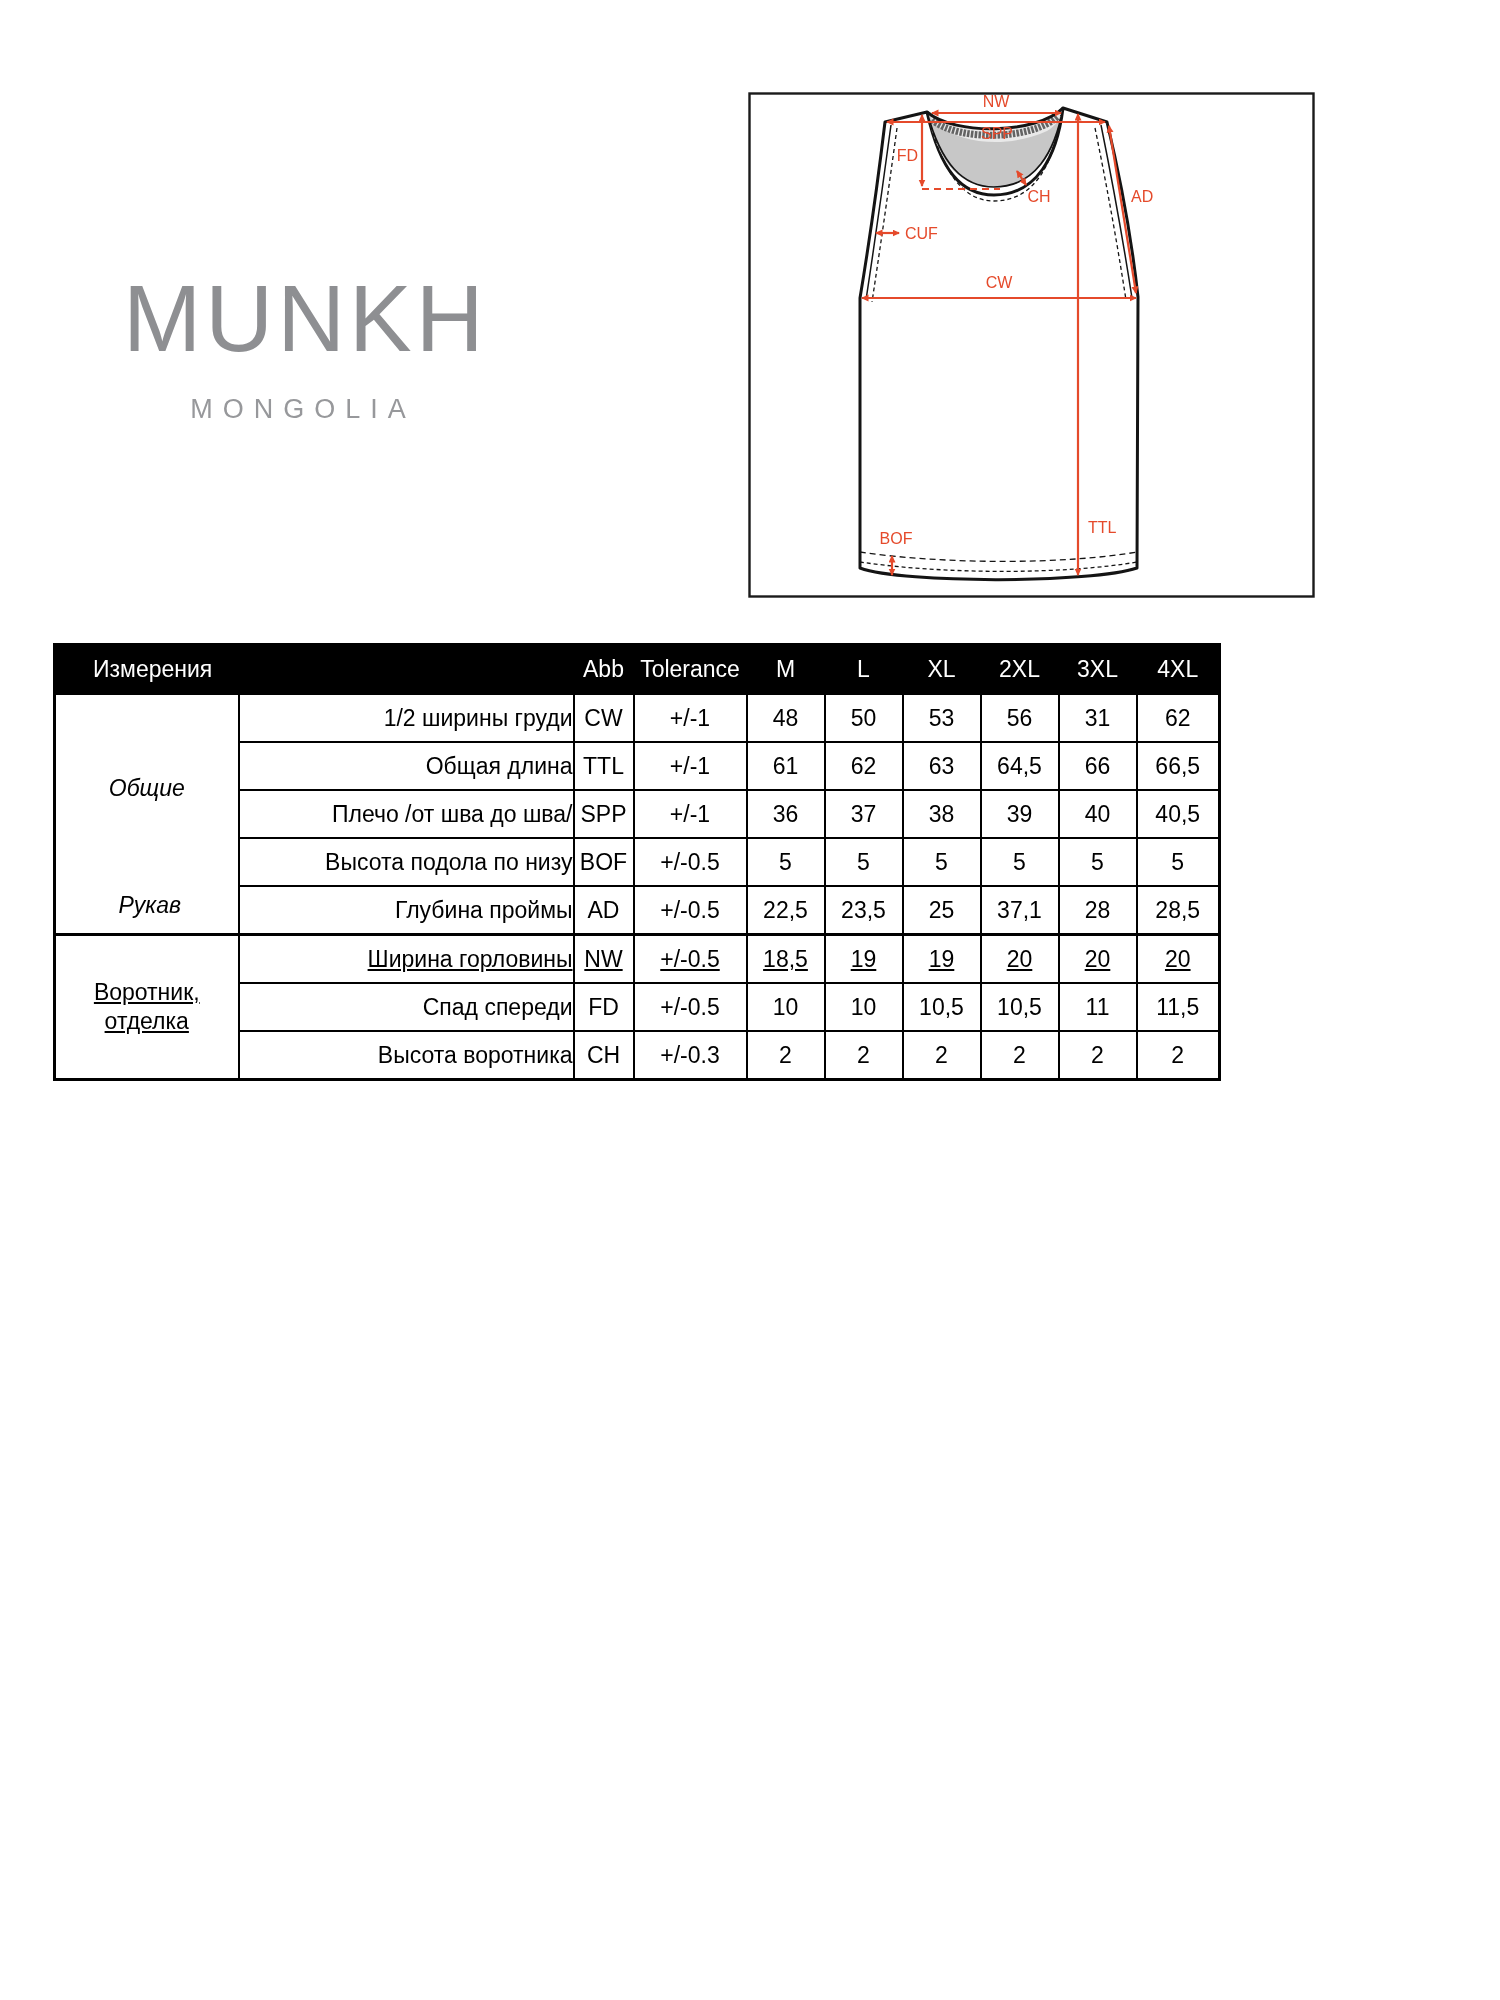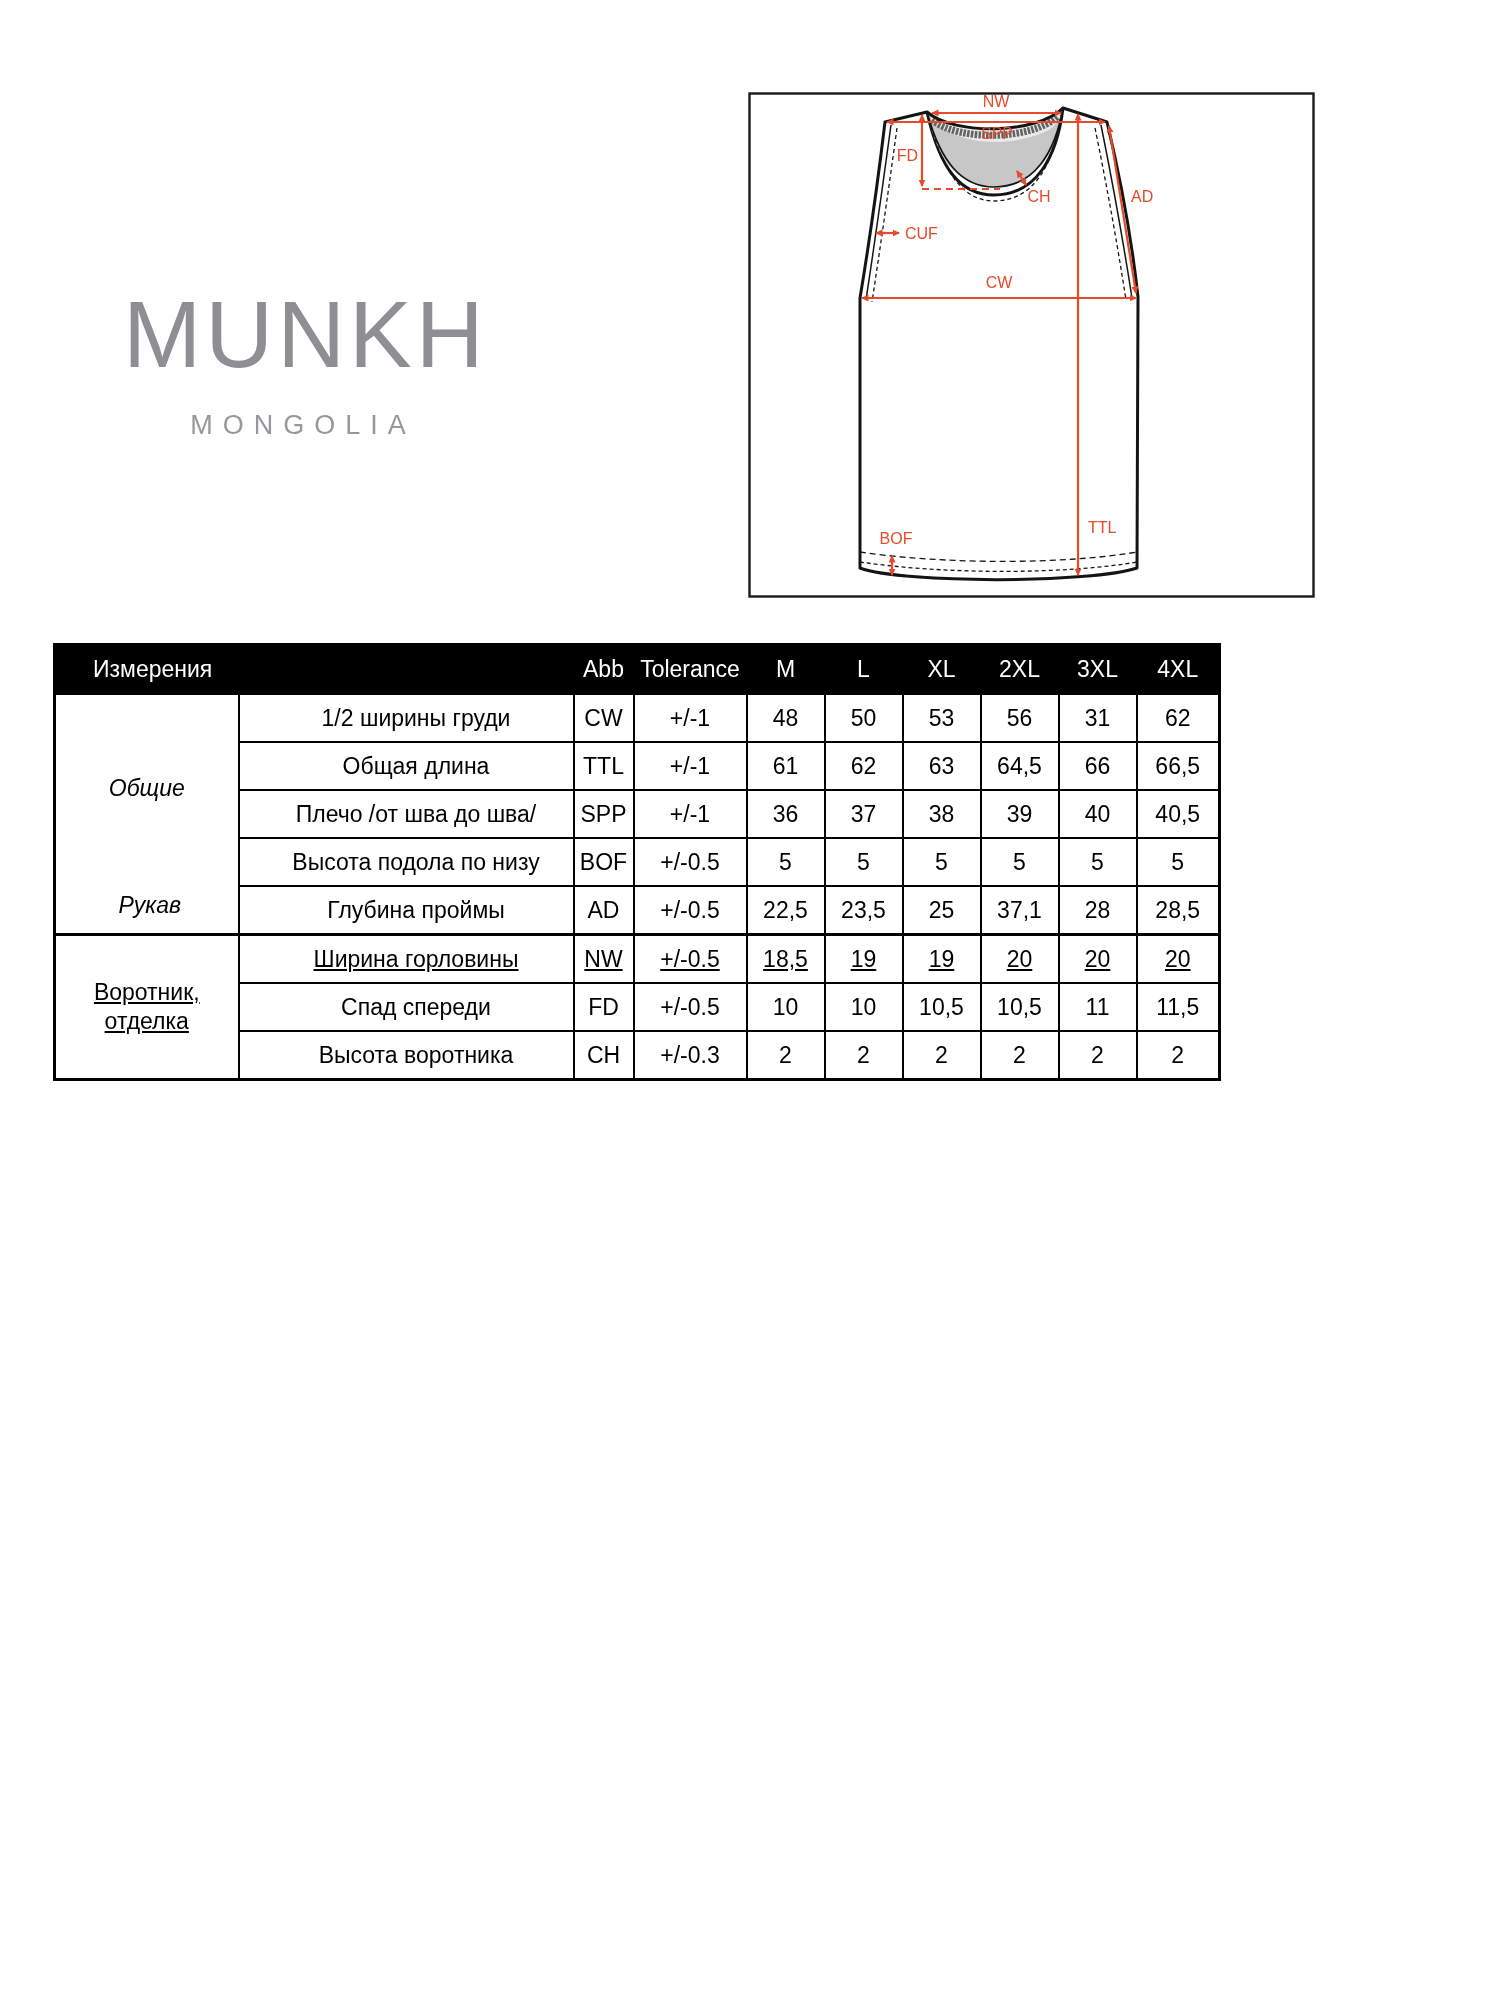--- a/index.html
+++ b/index.html
@@ -1,21 +1,21 @@
 <!DOCTYPE html>
 <html><head>
 <meta charset="utf-8">
 <style>
   html,body{margin:0;padding:0;}
   body{
     width:1500px;height:2000px;position:relative;background:#ffffff;
     font-family:"Liberation Sans",sans-serif;color:#000;
   }
   
-  .logo{position:absolute;left:123px;top:288px;width:360px;text-align:center;}
+  .logo{position:absolute;left:123px;top:272px;width:360px;text-align:center;}
   .brand-name{font-size:94px;line-height:1;letter-spacing:4px;color:#8e8f92;font-weight:400;white-space:nowrap;}
   .brand-sub{font-size:27px;letter-spacing:10px;color:#97989b;margin-top:28px;white-space:nowrap;}
   
   .diagram{position:absolute;left:748px;top:92px;width:567px;height:506px;}
   .diagram svg{display:block;}
   .mlabel{font-family:"Liberation Sans",sans-serif;font-size:16px;fill:#e54a2b;}
   
   table.size-table{
     position:absolute;left:53px;top:643px;width:1165px;
     border-collapse:collapse;table-layout:fixed;font-size:23px;
@@ -23,21 +23,21 @@
   }
   table.size-table th{
     background:#000;color:#fff;font-weight:400;height:47px;
     border:2px solid #000;padding:0;text-align:center;vertical-align:middle;
   }
   table.size-table th.th-measure{text-align:left;padding-left:37px;}
   table.size-table td{
     border:2px solid #000;height:46px;padding:0;
     text-align:center;vertical-align:middle;background:#fff;
   }
-  table.size-table td.name-cell{text-align:center;padding-left:20px;}
+  table.size-table td.name-cell{text-align:right;padding-left:20px;}
   tr.group-start td{border-top:3px solid #000;text-decoration:underline;}
   td.group-cell{position:relative;font-style:italic;}
   .group-label-a{position:absolute;left:0;right:0;top:80px;text-align:center;}
   .group-label-b{position:absolute;left:6px;right:0;top:197px;text-align:center;}
   td.collar-cell{line-height:29px;}
 </style>
 </head>
 <body>
 
 <div class="logo">

